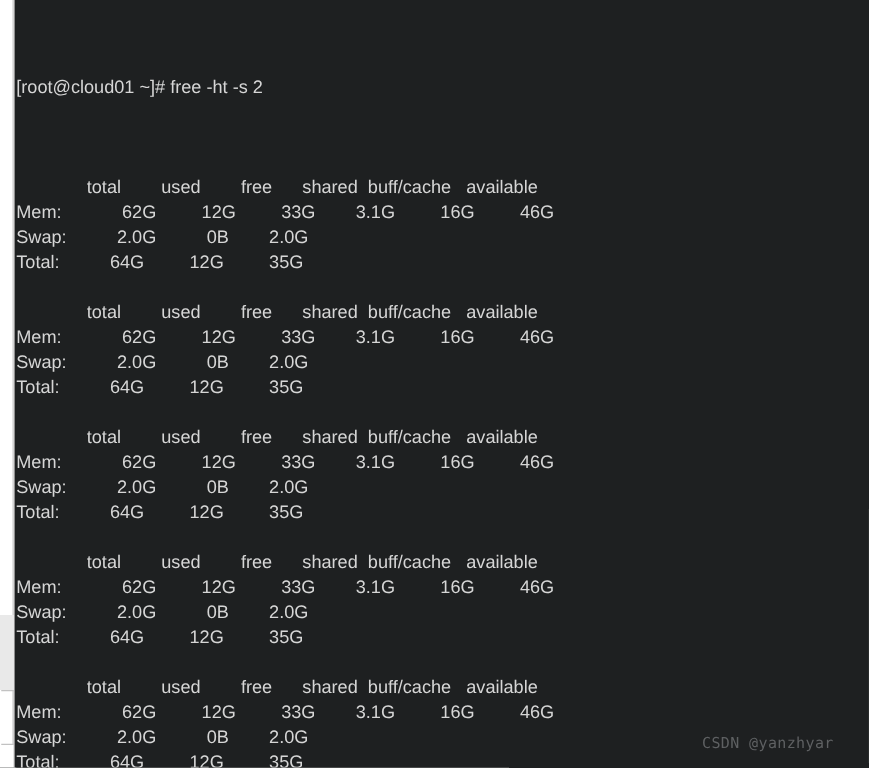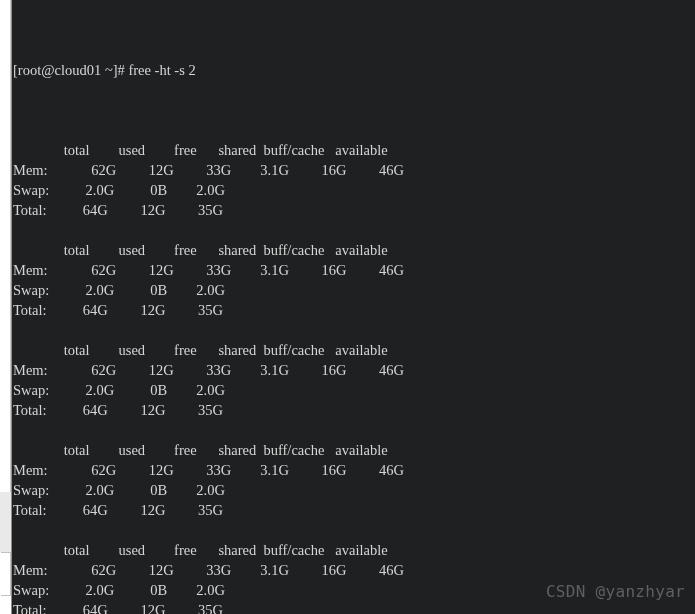--- a/index.html
+++ b/index.html
@@ -67,21 +67,21 @@
 
   
   #terminal {
     position: absolute;
     left: 13px;
     top: 0;
     width: 682px;
     height: 614px;
     background: #1e2021;
     color: #d6d6d6;
-    font-family: Liberation Serif, serif;
+    font-family: Liberation Sans, sans-serif;
     font-size: 14.5px;
     line-height: 20px;
     white-space: pre;
     overflow: hidden;
     box-sizing: border-box;
     padding: 0;
   }
 
   .term-line {
     height: 20px;
@@ -89,25 +89,25 @@
     font-variant-ligatures: none;
     letter-spacing: 0px;
   }
   .blank-line { height: 20px; }
 
   .report-block { display: block; }
 
   
   #watermark {
     position: absolute;
-    right: 10px;
+    right: 28px;
     bottom: 13px;
     color: #5e6062;
     font-family: "DejaVu Sans Mono", "Liberation Mono", monospace;
-    font-size: 16px;
+    font-size: 12px;
     letter-spacing: 0.3px;
     white-space: pre;
     user-select: none;
   }
 </style>
 </head>
 <body>
 
 <div id="window">
 

